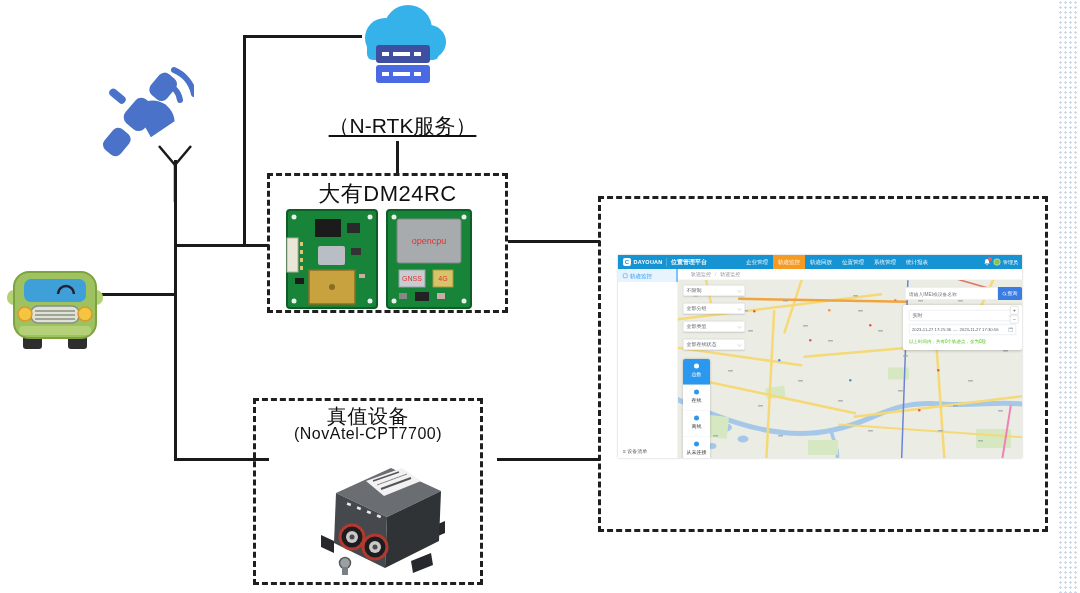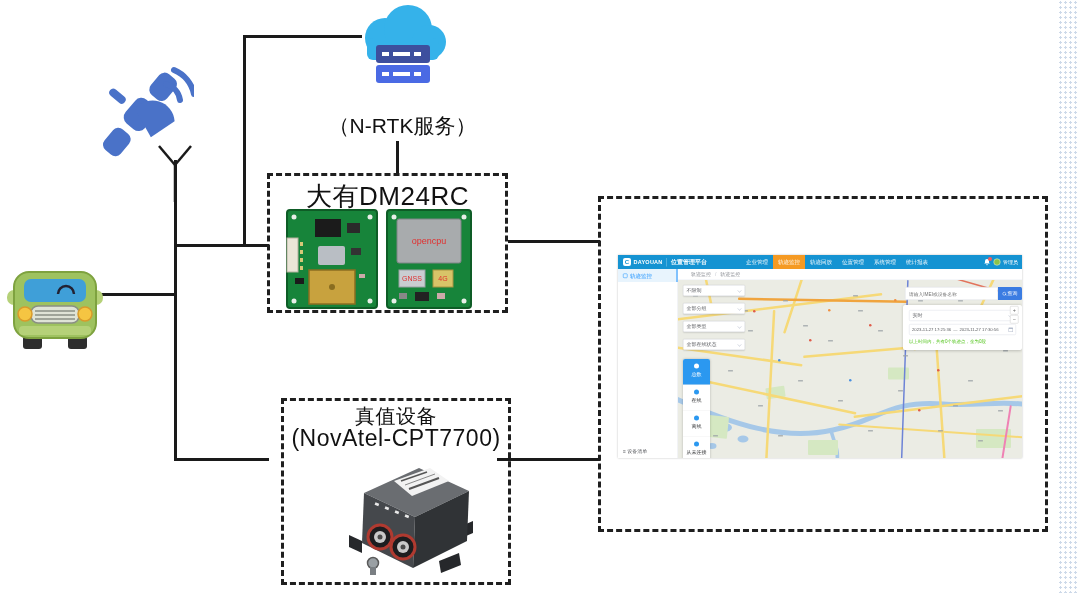--- a/index.html
+++ b/index.html
@@ -176,24 +176,24 @@
     <rect x="21" y="43" width="54" height="18" rx="3" fill="#3d4f9e"></rect>
     <rect x="21" y="63" width="54" height="18" rx="3" fill="#4a6ae4"></rect>
     <rect x="27" y="50" width="7" height="4" fill="#fff"></rect>
       <rect x="38" y="50" width="17" height="4" fill="#fff"></rect>
       <rect x="59" y="50" width="7" height="4" fill="#fff"></rect>
     <rect x="27" y="70" width="7" height="4" fill="#fff"></rect>
       <rect x="38" y="70" width="17" height="4" fill="#fff"></rect>
       <rect x="59" y="70" width="7" height="4" fill="#fff"></rect>
   </svg>
 
-  <div class="diagram-label" style="left:295px;top:112px;width:215px;">（N-RTK服务）</div>
+  <div class="diagram-label" style="left:295px;top:112px;width:215px;text-decoration:underline;">（N-RTK服务）</div>
 
   <div class="dashed-box" style="left:267px;top:173px;width:241px;height:140px;">
-    <div class="box-title" style="top:3px;font-size:26px;">大有DM24RC</div>
+    <div class="box-title" style="top:3px;font-size:22px;">大有DM24RC</div>
 
     <svg style="position:absolute;left:15px;top:32px;" width="94" height="102" viewBox="0 0 94 102">
       <rect x="2" y="2" width="90" height="98" rx="3" fill="#17843a" stroke="#0e5c26" stroke-width="2"></rect>
       <circle cx="9" cy="9" r="2.5" fill="#e8efe8"></circle>
         <circle cx="85" cy="9" r="2.5" fill="#e8efe8"></circle>
       <circle cx="9" cy="93" r="2.5" fill="#e8efe8"></circle>
         <circle cx="85" cy="93" r="2.5" fill="#e8efe8"></circle>
       <rect x="30" y="11" width="26" height="18" fill="#1b1b1b"></rect>
       <rect x="62" y="15" width="13" height="10" fill="#2a2a2a"></rect>
       <rect x="2" y="30" width="11" height="34" fill="#eae6d8" stroke="#b5b09e"></rect>
@@ -220,23 +220,23 @@
       <rect x="14" y="62" width="26" height="17" fill="#c9cdd1" stroke="#9aa0a4"></rect>
       <text x="27" y="73" text-anchor="middle" font-size="7" fill="#e03030">GNSS</text>
       <rect x="48" y="62" width="20" height="17" fill="#d8c468" stroke="#a89440"></rect>
       <text x="58" y="73" text-anchor="middle" font-size="7" fill="#e03030">4G</text>
       <rect x="30" y="84" width="14" height="9" fill="#222"></rect>
       <rect x="52" y="85" width="8" height="6" fill="#caa"></rect>
       <rect x="14" y="85" width="8" height="6" fill="#888"></rect>
     </svg>
   </div>
 
-  <div class="dashed-box" style="left:281px;top:398px;width:230px;height:187px;">
+  <div class="dashed-box" style="left:253px;top:398px;width:230px;height:187px;">
     <div class="box-title" style="top:2px;font-size:20px;">真值设备</div>
-    <div class="box-title" style="top:24px;font-size:23px;">(NovAtel-CPT7700)</div>
+    <div class="box-title" style="top:24px;font-size:16px;">(NovAtel-CPT7700)</div>
     <svg style="position:absolute;left:55px;top:52px;" width="140" height="125" viewBox="0 0 140 125">
       <polygon points="10,82 23,88 23,100 10,94" fill="#26282b"></polygon>
       <polygon points="120,74 134,68 134,80 120,86" fill="#26282b"></polygon>
       <polygon points="100,108 120,100 122,112 102,120" fill="#26282b"></polygon>
       <polygon points="25,40 80,15 130,38 76,64" fill="#6a6d71"></polygon>
       <polygon points="25,40 76,64 74,115 23,90" fill="#45484c"></polygon>
       <polygon points="76,64 130,38 128,88 74,115" fill="#303336"></polygon>
       <polygon points="55,28 91,15 110,28 73,43" fill="#f2f2f2"></polygon>
       <line x1="62" y1="28" x2="88" y2="19" stroke="#555" stroke-width="1.5"></line>
       <line x1="66" y1="32" x2="96" y2="21" stroke="#888" stroke-width="1"></line>

